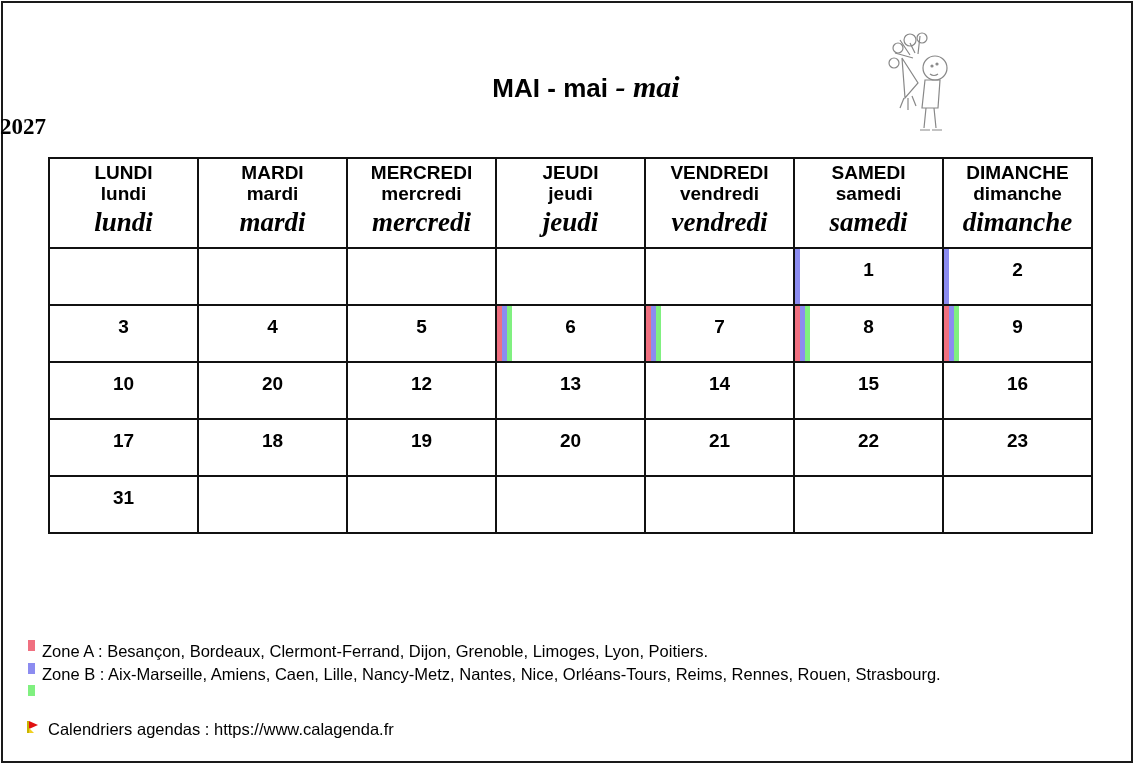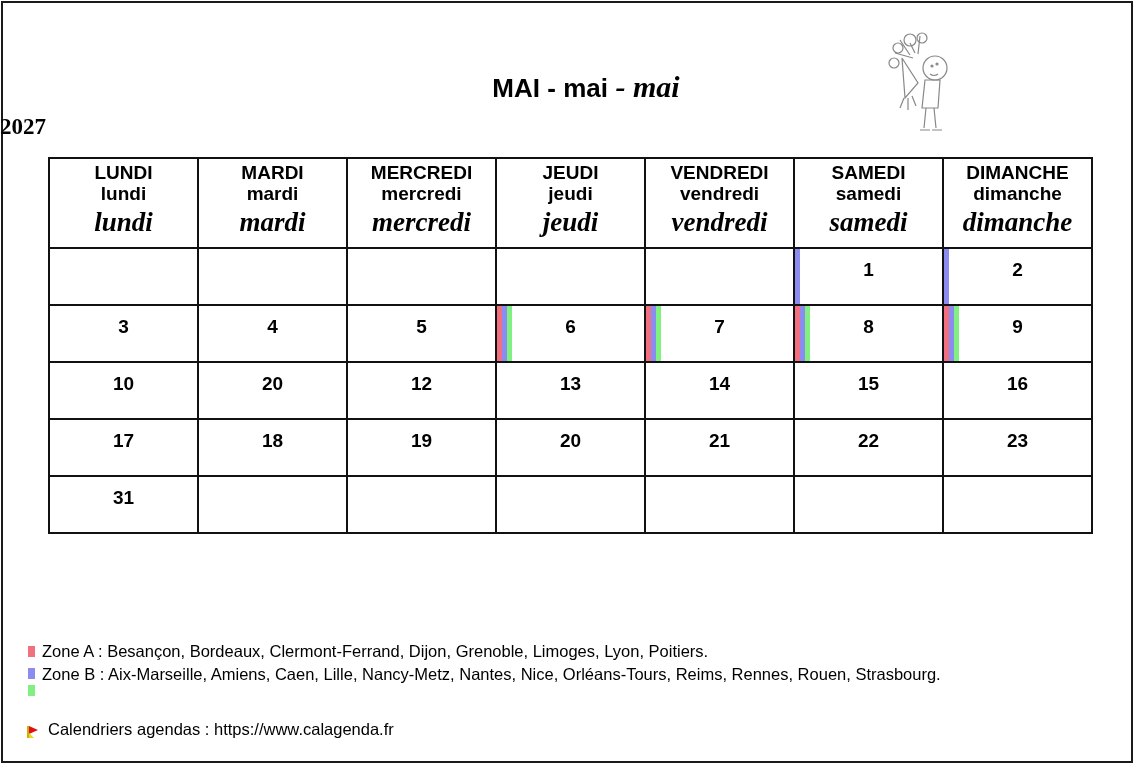--- a/index.html
+++ b/index.html
@@ -14,23 +14,23 @@
   table.cal col { width:149px; }
   table.cal th { height:88px; vertical-align:top; font-weight:bold; }
   th .l1 { display:block; font-size:19px; line-height:20px; margin-top:4px; }
   th .l2 { display:block; font-size:19px; line-height:22px; font-weight:bold; }
   th .l3 { display:block; font-family:"Liberation Serif", serif; font-style:italic; font-weight:bold; font-size:27px; line-height:34px; }
   table.cal td { height:55px; vertical-align:top; text-align:center; }
   td .num { display:block; font-weight:bold; font-size:19px; margin-top:10px; }
   .stripes { position:absolute; left:0; top:0; bottom:0; display:flex; }
   .stripe { width:5px; height:100%; }
   .legend { position:absolute; left:28px; top:640px; font-size:16.5px; line-height:22.5px; }
-  .legend .row { display:flex; align-items:center; }
+  .legend .row { display:flex; align-items:flex-start; }
   .sw { display:inline-block; width:7px; height:11px; margin-right:7px; }
-  .footer { position:absolute; left:26px; top:720px; font-size:16.5px; display:flex; align-items:flex-end; }
+  .footer { position:absolute; left:26px; top:720px; font-size:16.5px; display:flex; align-items:flex-start; }
   .flag { width:14px; height:14px; margin-right:8px; }
 </style>
 </head>
 <body>
 
 <div class="frame"></div>
 
 <div class="title">
   <span>MAI</span><span> - </span><span>mai</span><span class="cursive"> - </span><span class="cursive">mai</span>
 </div>

